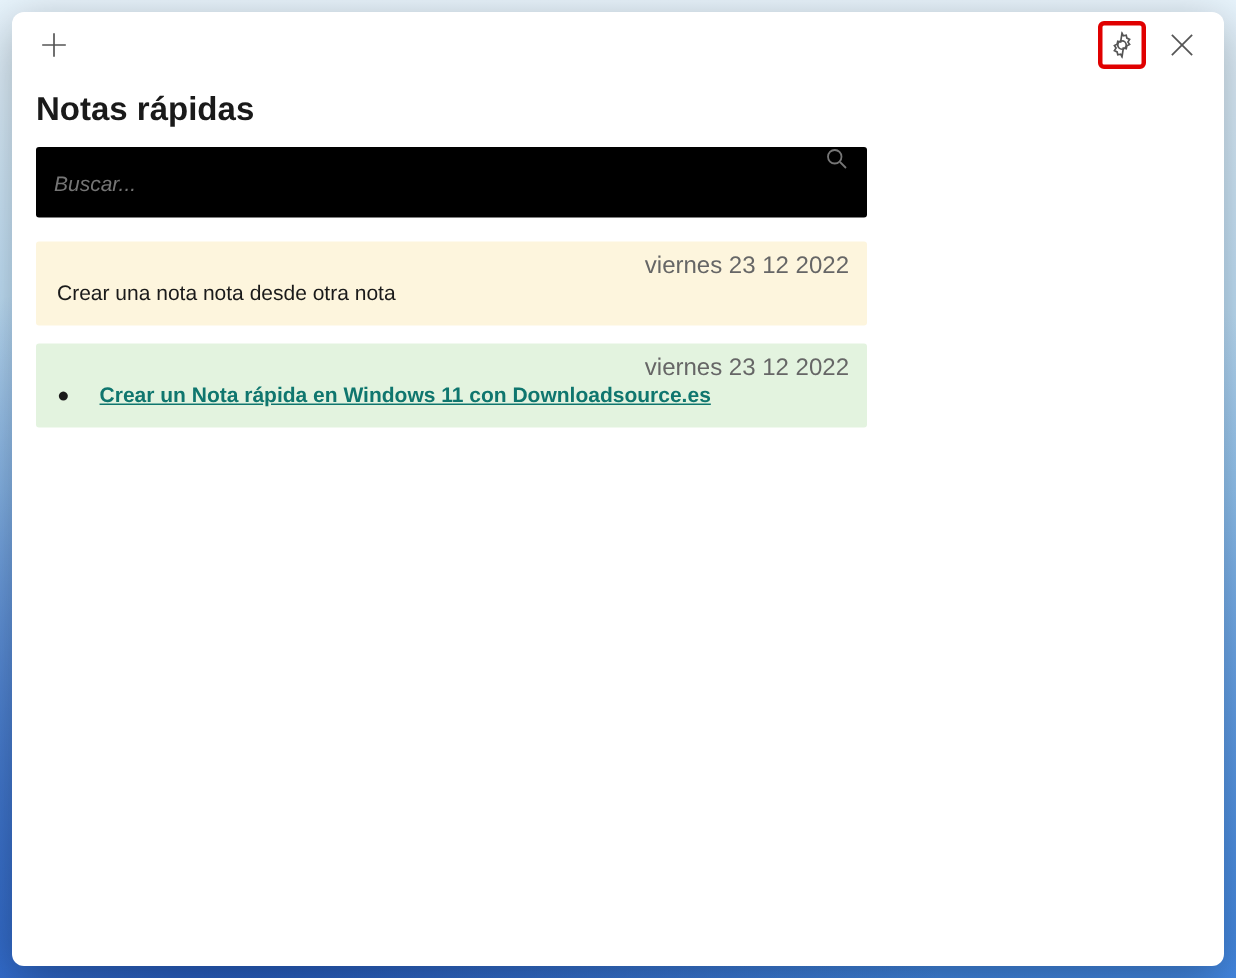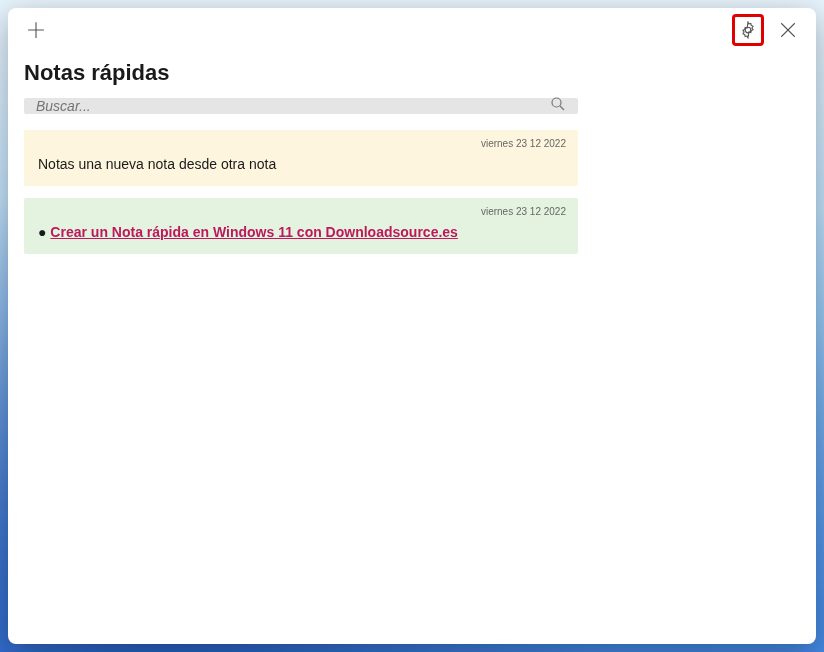--- a/index.html
+++ b/index.html
@@ -74,24 +74,23 @@
       font-size: 22px;
       font-weight: 700;
       color: #1a1a1a;
       padding: 8px 16px 12px 16px;
     }
     .search-container {
       margin: 0 16px;
       width: 554px;
     }
     .search-box {
-      background: #e5e5e5;
-      height: 16px;
-      display: flex;
-      align-items: center;
+      background: #000000;
+      height: 47px;
+      display: flex;
       padding: 0 12px;
       border-radius: 2px;
     }
     .search-input {
       flex: 1;
       border: none;
       background: transparent;
       font-size: 14px;
       font-style: italic;
       color: #767676;
@@ -117,32 +116,33 @@
     .note-yellow {
       background: #fdf5dd;
     }
     .note-green {
       background: #e3f3df;
     }
     .note-date {
       position: absolute;
       top: 8px;
       right: 12px;
-      font-size: 10px;
+      font-size: 16px;
       color: #666;
     }
     .note-content {
       font-size: 14px;
       color: #1a1a1a;
       margin-top: 14px;
     }
     .note-link {
       font-weight: 600;
       text-decoration: underline;
-      color: #be185d;
+      color: #0f766e;
+      margin-left: 16px;
     }
     .bullet {
       display: inline;
     }
   </style>
 </head>
 <body>
 
 <div class="desktop-bg"></div>
 
@@ -184,21 +184,21 @@
           <line x1="10" y1="10" x2="14" y2="14" stroke="#767676" stroke-width="1.2"></line>
         </svg>
       </span>
     </div>
   </div>
 
   <div class="notes-list">
 
     <div class="note-card note-yellow">
       <div class="note-date">viernes 23 12 2022</div>
-      <div class="note-content">Notas una nueva nota desde otra nota</div>
+      <div class="note-content">Crear una nota nota desde otra nota</div>
     </div>
 
     <div class="note-card note-green">
       <div class="note-date">viernes 23 12 2022</div>
       <div class="note-content">
         <span class="bullet">●</span>
         <span> </span>
         <a class="note-link">Crear un Nota rápida en Windows 11 con Downloadsource.es</a>
       </div>
     </div>

